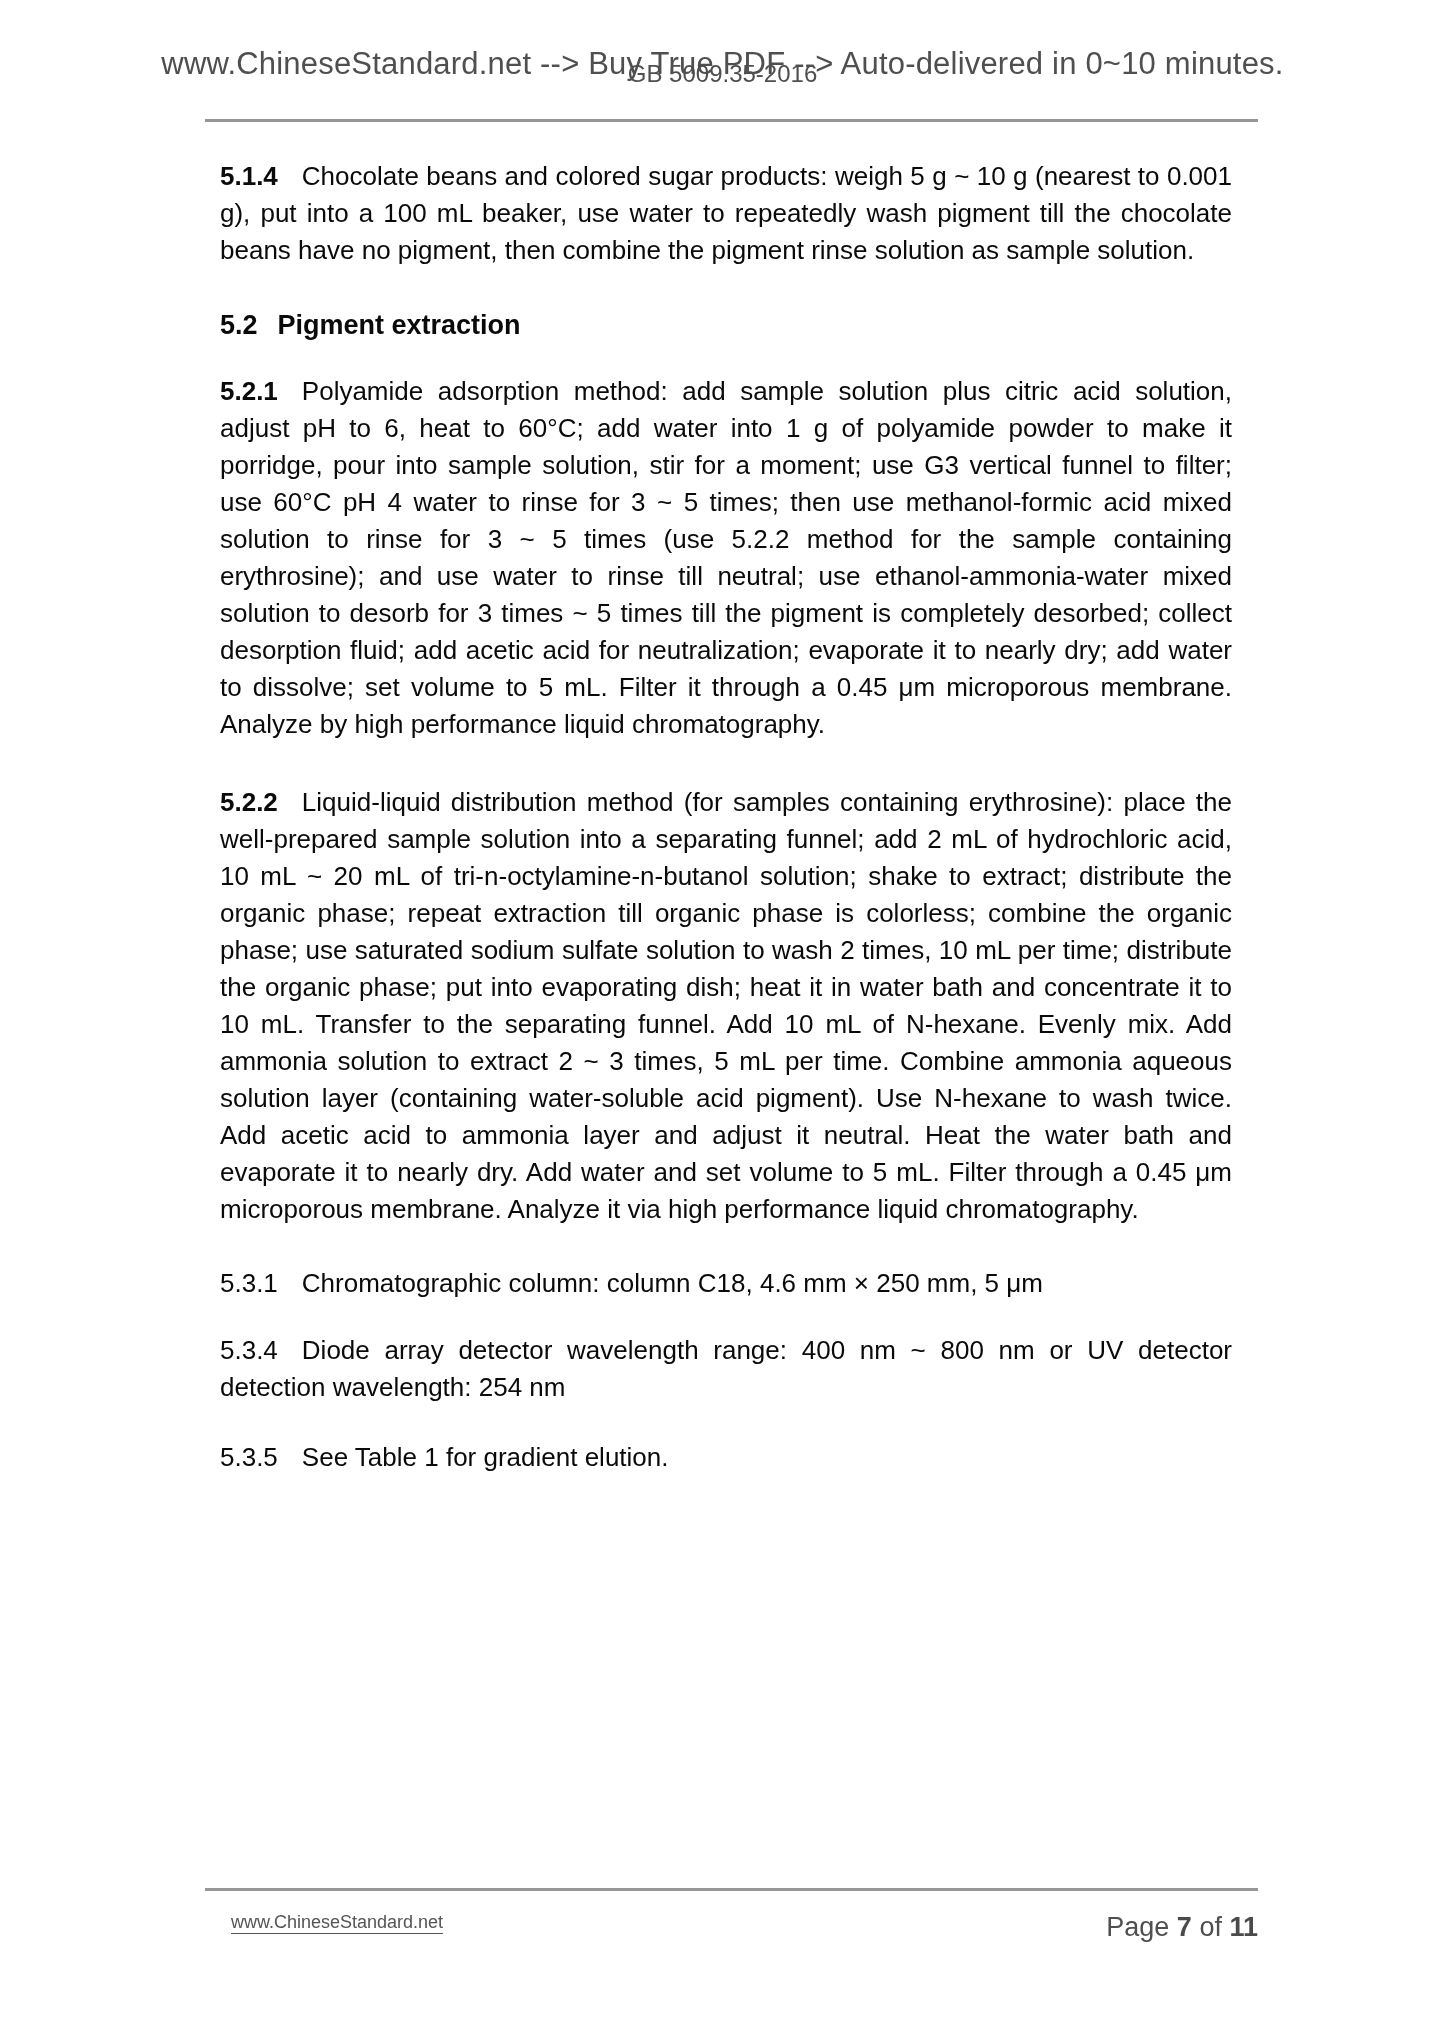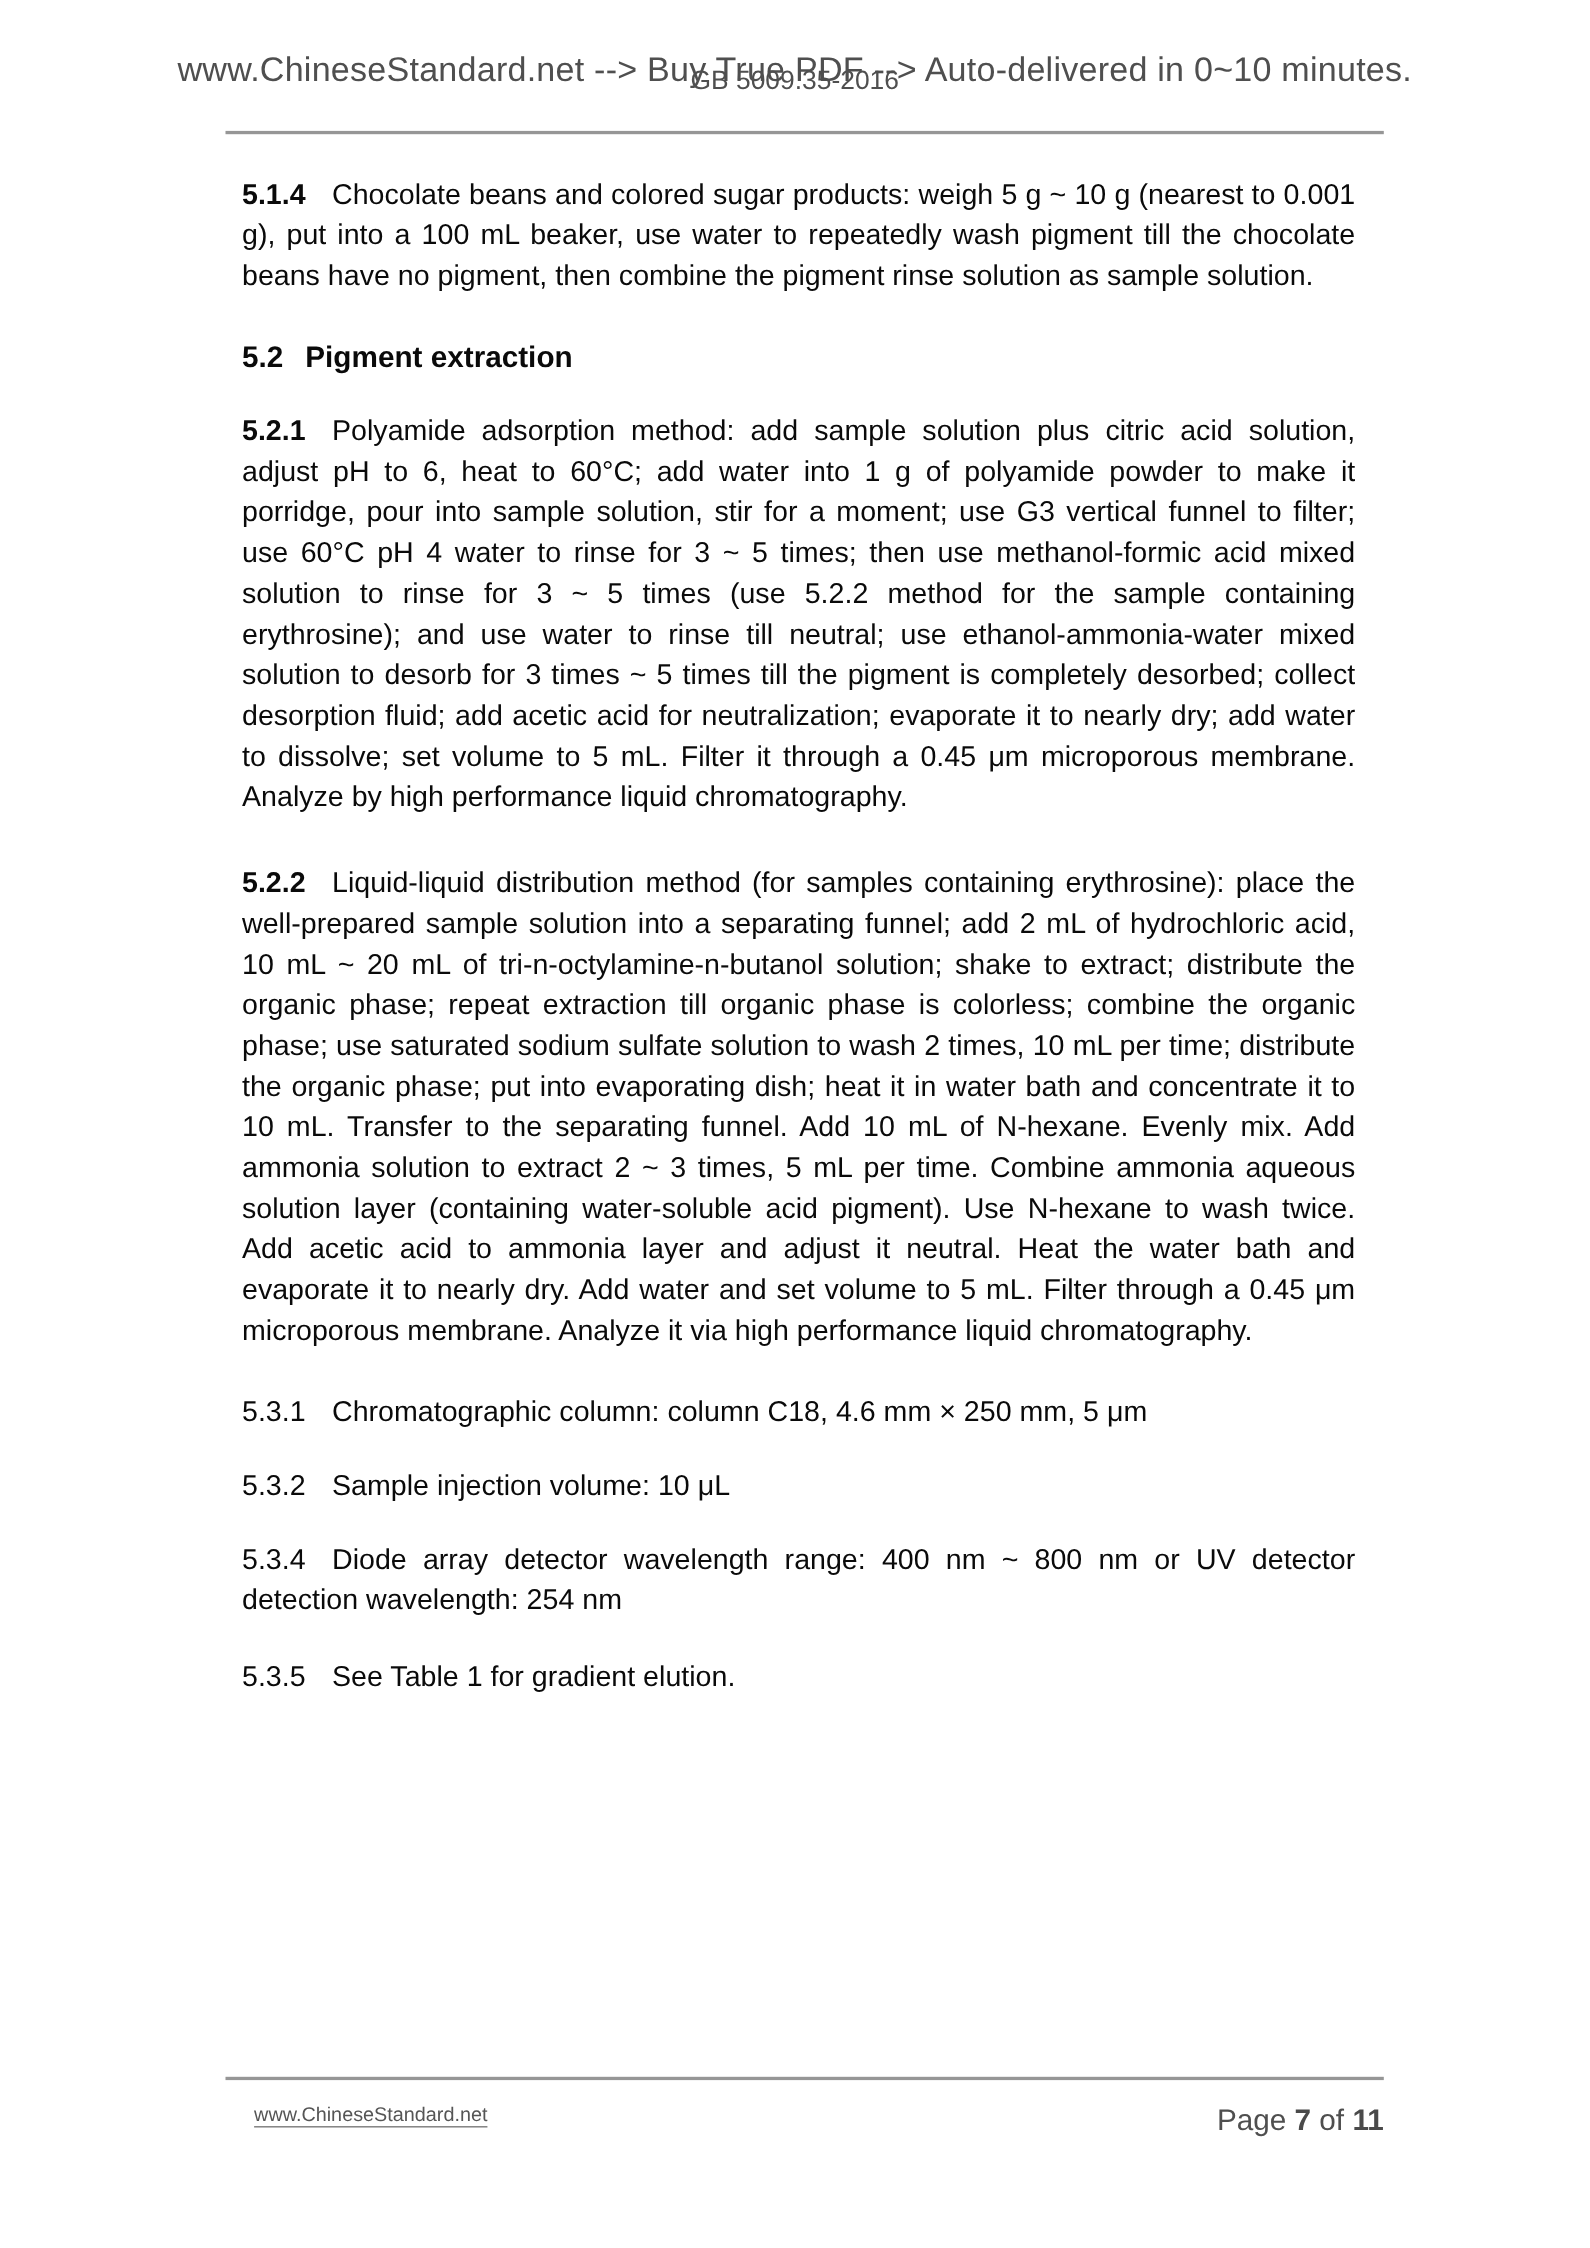--- a/index.html
+++ b/index.html
@@ -121,23 +121,20 @@
 
     <p class="para mb-md">
       <span class="num">5.2.2</span><span>Liquid-liquid distribution method (for samples containing erythrosine): place the well-prepared sample solution into a separating funnel; add 2 mL of hydrochloric acid, 10 mL ~ 20 mL of tri-n-octylamine-n-butanol solution; shake to extract; distribute the organic phase; repeat extraction till organic phase is colorless; combine the organic phase; use saturated sodium sulfate solution to wash 2 times, 10 mL per time; distribute the organic phase; put into evaporating dish; heat it in water bath and concentrate it to 10 mL. Transfer to the separating funnel. Add 10 mL of N-hexane. Evenly mix. Add ammonia solution to extract 2 ~ 3 times, 5 mL per time. Combine ammonia aqueous solution layer (containing water-soluble acid pigment). Use N-hexane to wash twice. Add acetic acid to ammonia layer and adjust it neutral. Heat the water bath and evaporate it to nearly dry. Add water and set volume to 5 mL. Filter through a 0.45 μm microporous membrane. Analyze it via high performance liquid chromatography.</span>
     </p>
 
 
     <p class="item">
       <span class="num">5.3.1</span><span>Chromatographic column: column C18, 4.6 mm × 250 mm, 5 μm</span>
     </p>
 
-    <p class="item">
-      <span class="num">5.3.2</span><span>Sample injection volume: 10 μL</span>
-    </p>
 
 
     <p class="item item-534" style="text-align: justify;">
       <span class="num">5.3.4</span><span>Diode array detector wavelength range: 400 nm ~ 800 nm or UV detector detection wavelength: 254 nm</span>
     </p>
 
     <p class="item">
       <span class="num">5.3.5</span><span>See Table 1 for gradient elution.</span>
     </p>
 

